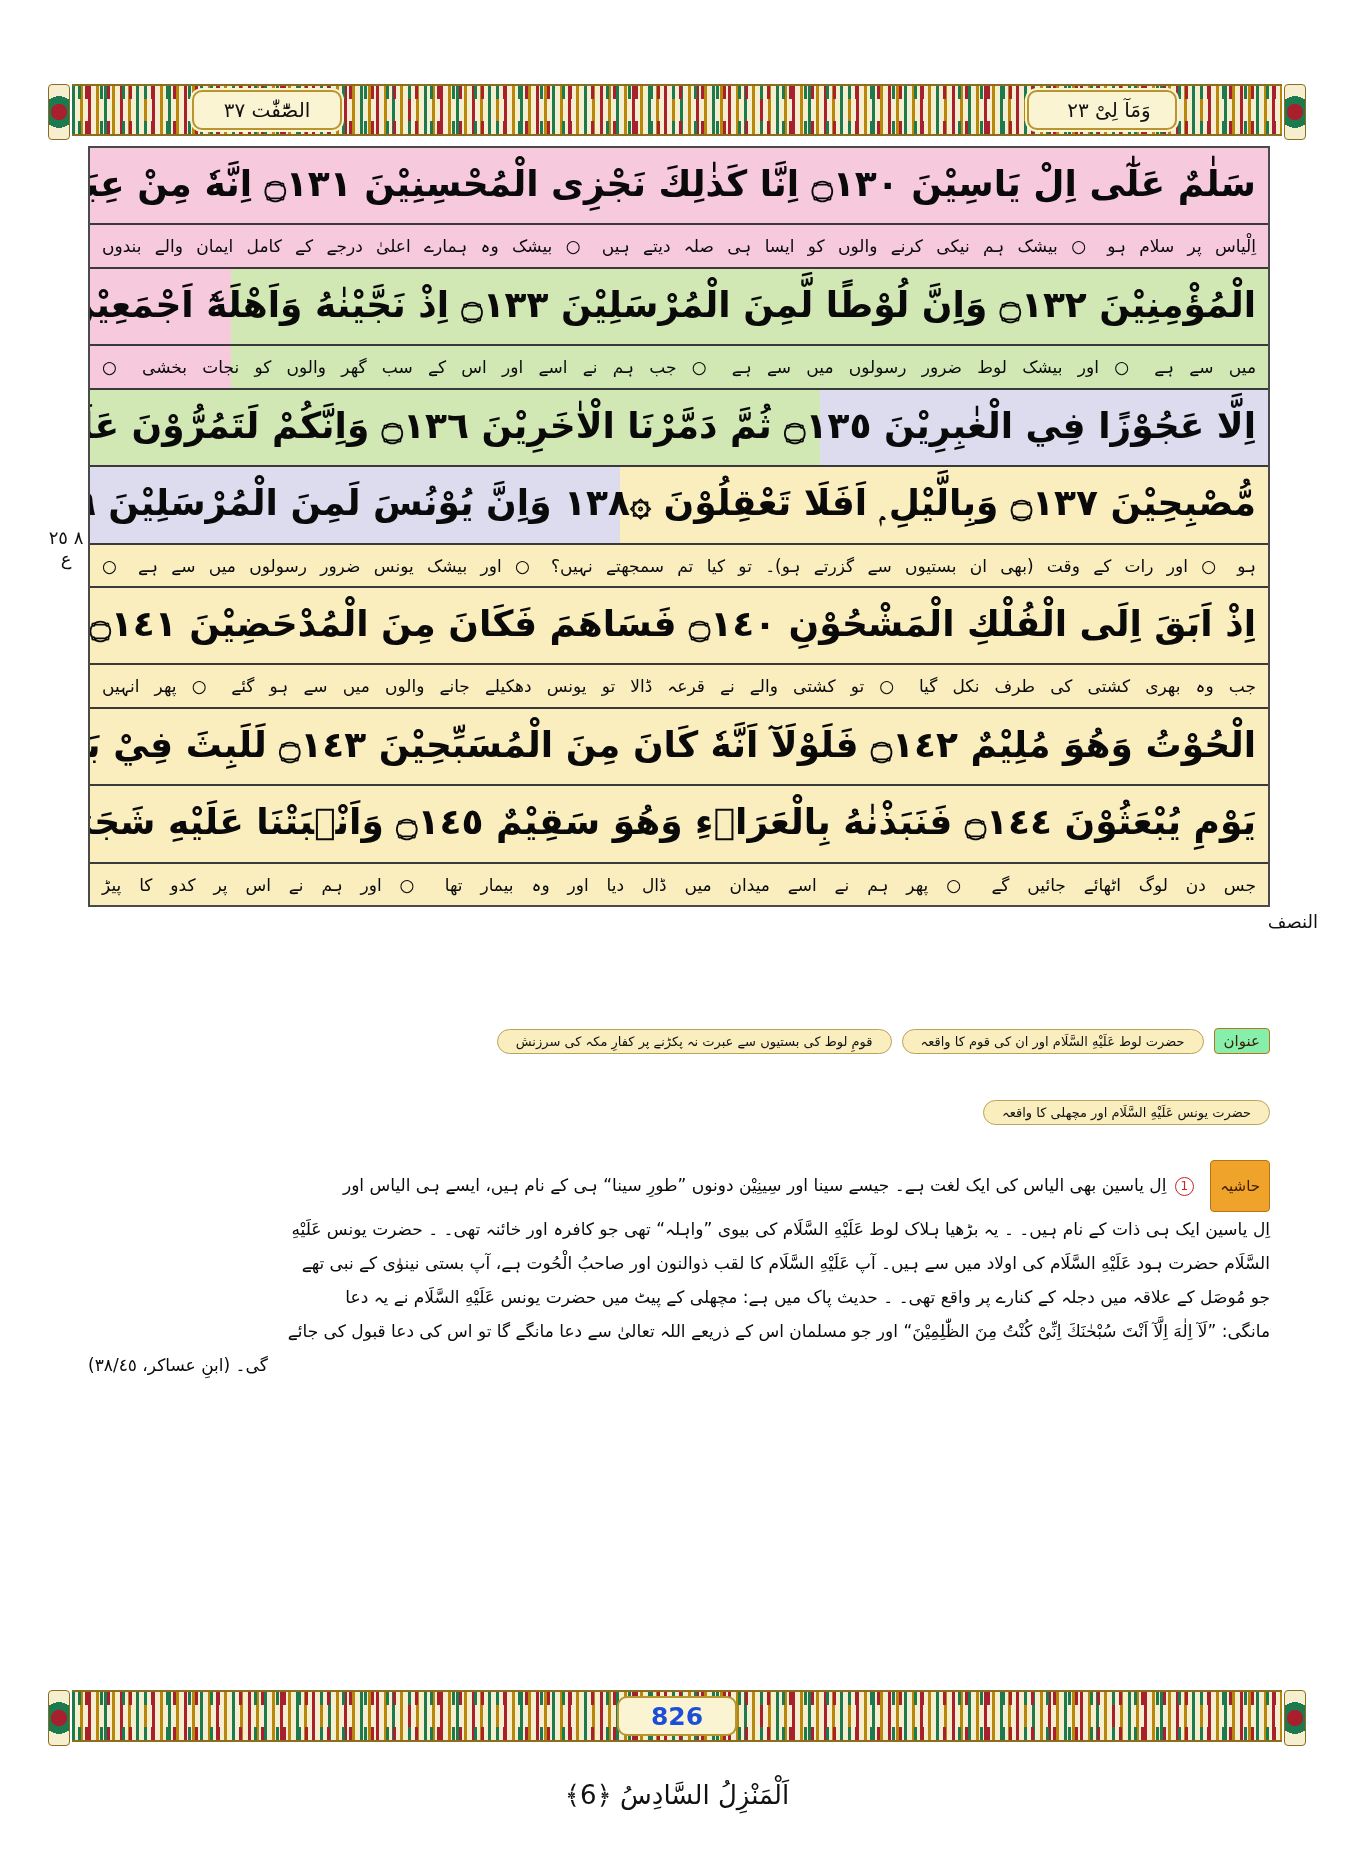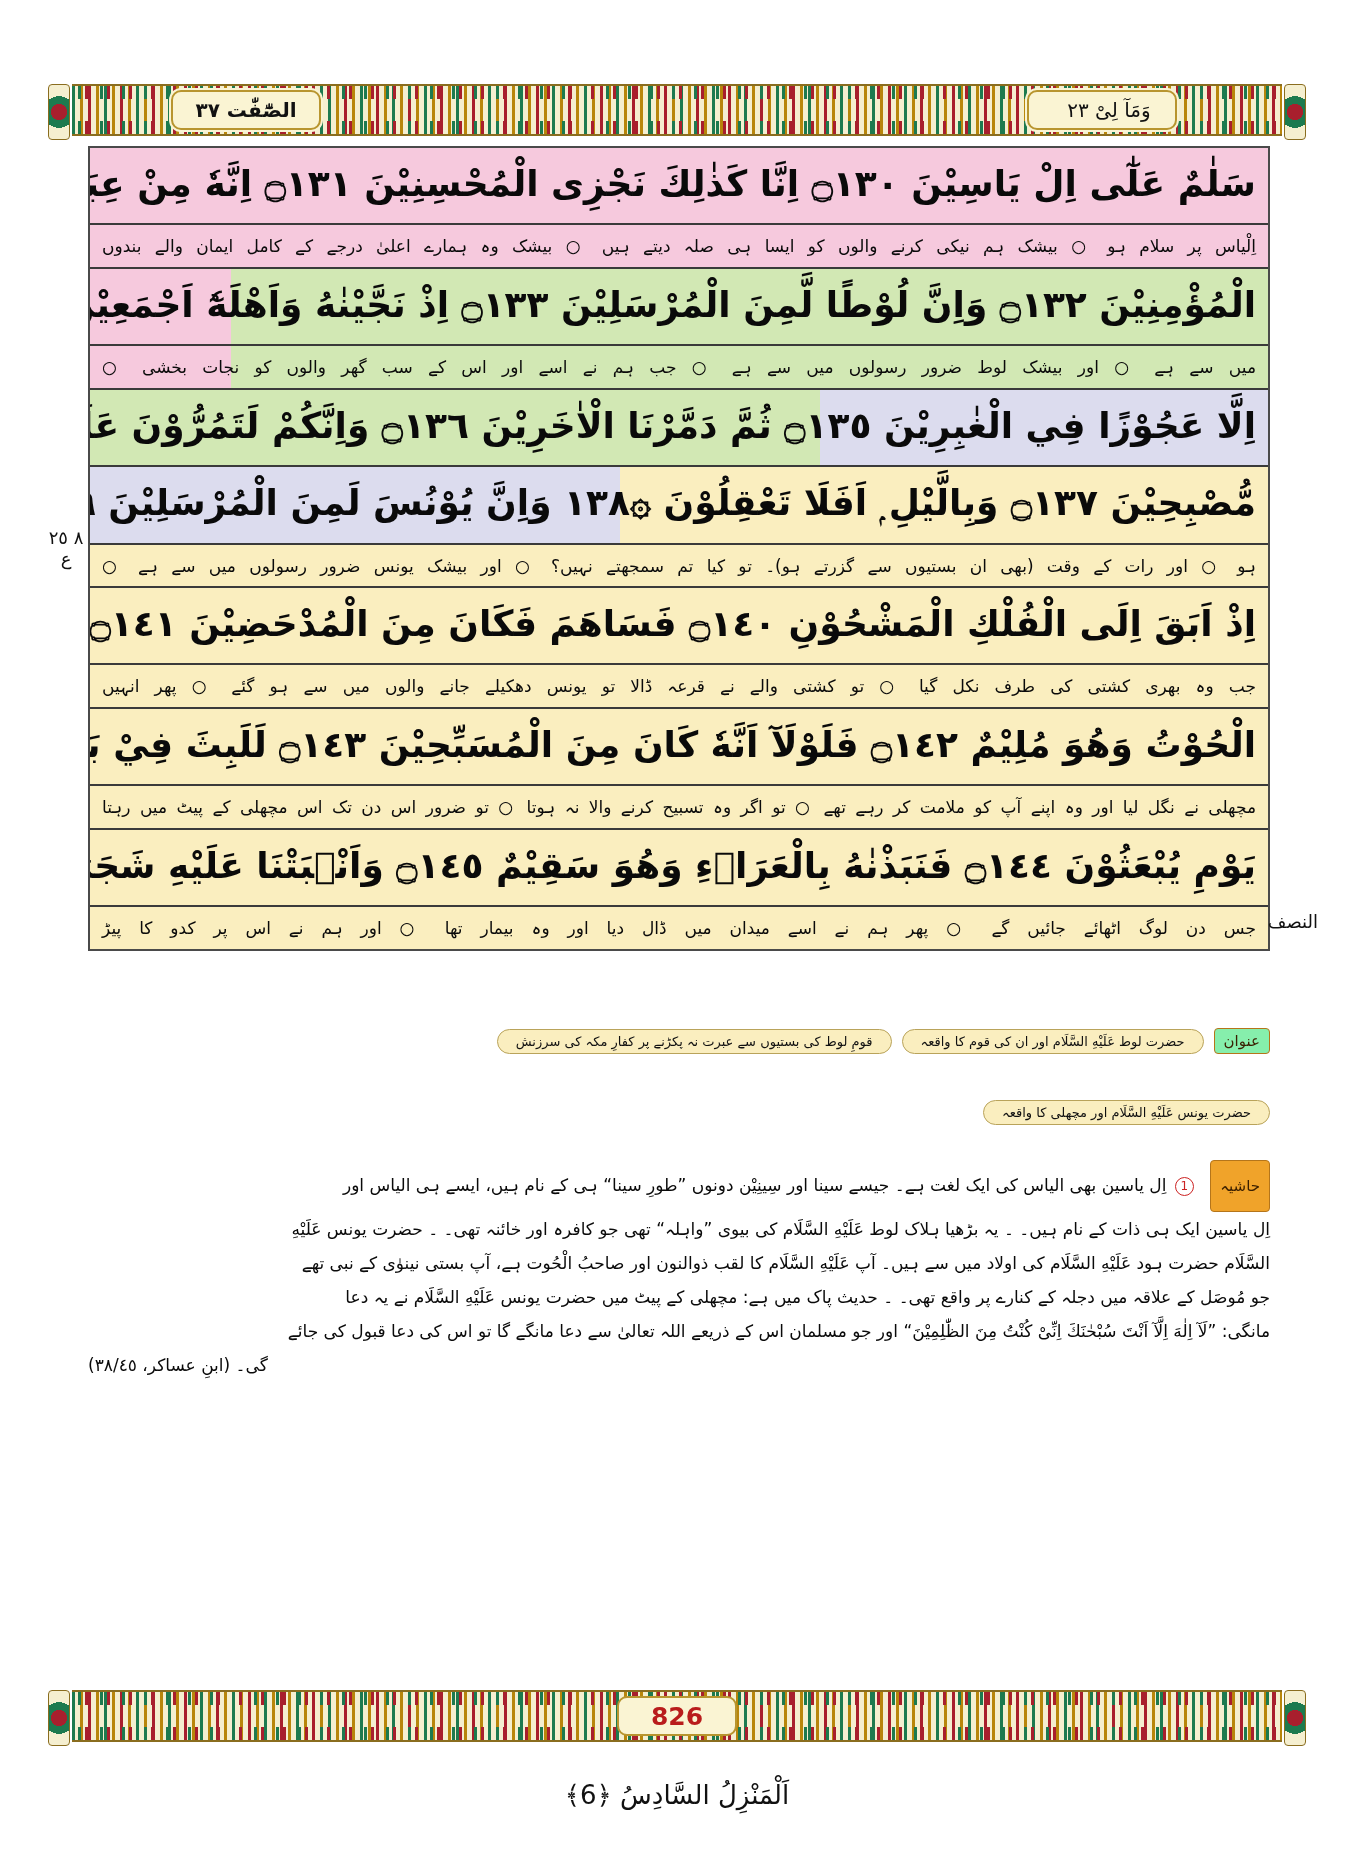--- a/index.html
+++ b/index.html
@@ -54,30 +54,30 @@
   .cartouche {
     position:absolute; top:50%; transform:translateY(-50%);
     background:#faf4d3; border:2px solid #b8952f; border-radius:10px;
     height:40px; min-width:150px; padding:0 14px;
     display:flex; align-items:center; justify-content:center;
     font-family:"DejaVu Sans", sans-serif;
     font-size:20px; color:#111; direction:rtl; white-space:nowrap;
     box-shadow: 0 0 0 2px #faf4d3;
     z-index: 3;
   }
-  .cartouche.surah { left: 99px; font-weight: bold; }
+  .cartouche.surah { left: 120px; }
   .cartouche.para  { left: 955px; padding-left: 28px; }
 
   .page-number-badge {
     position:absolute; top:50%; left:50%;
     transform:translate(-50%,-50%);
     background:#faf4d3; border:2px solid #b8952f; border-radius:10px;
     height:40px; min-width:120px; padding:0 18px;
     display:flex; align-items:center; justify-content:center;
-    font-size:25px; color:#b91c1c; font-weight:bold; z-index:3;
+    font-size:25px; color:#1d4ed8; font-weight:bold; z-index:3;
   }
 
   
   .text-frame {
     position:absolute; left:88px; top:146px; width:1182px;
     border:2px solid #4a4a4a;
   }
   .vblock { border-bottom:2px solid #3a3a3a; }
   .vblock:last-child { border-bottom:none; }
 
@@ -198,21 +198,20 @@
       <div class="urdu-row c-yellow">ہو ○ اور رات کے وقت (بھی ان بستیوں سے گزرتے ہو)۔ تو کیا تم سمجھتے نہیں؟ ○ اور بیشک یونس ضرور رسولوں میں سے ہے ○</div>
     </div>
 
     <div class="vblock">
       <div class="arabic-row c-yellow">اِذْ اَبَقَ اِلَى الْفُلْكِ الْمَشْحُوْنِ ۝١٤٠ فَسَاهَمَ فَكَانَ مِنَ الْمُدْحَضِيْنَ ۝١٤١ فَالْتَقَمَهُ</div>
       <div class="urdu-row c-yellow">جب وہ بھری کشتی کی طرف نکل گیا ○ تو کشتی والے نے قرعہ ڈالا تو یونس دھکیلے جانے والوں میں سے ہو گئے ○ پھر انہیں</div>
     </div>
 
     <div class="vblock">
       <div class="arabic-row c-yellow">الْحُوْتُ وَهُوَ مُلِيْمٌ ۝١٤٢ فَلَوْلَآ اَنَّهٗ كَانَ مِنَ الْمُسَبِّحِيْنَ ۝١٤٣ لَلَبِثَ فِيْ بَطْنِهٖٓ اِلٰى</div>
-      <div class="urdu-row c-yellow">مچھلی نے نگل لیا اور وہ اپنے آپ کو ملامت کر رہے تھے ○ تو اگر وہ تسبیح کرنے والا نہ ہوتا ○ تو ضرور اس دن تک اس مچھلی کے پیٹ میں رہتا</div>
     </div>
 
     <div class="vblock">
       <div class="arabic-row c-yellow">يَوْمِ يُبْعَثُوْنَ ۝١٤٤ فَنَبَذْنٰهُ بِالْعَرَاۗءِ وَهُوَ سَقِيْمٌ ۝١٤٥ وَاَنْۢبَتْنَا عَلَيْهِ شَجَرَةً مِّنْ</div>
       <div class="urdu-row c-yellow">جس دن لوگ اٹھائے جائیں گے ○ پھر ہم نے اسے میدان میں ڈال دیا اور وہ بیمار تھا ○ اور ہم نے اس پر کدو کا پیڑ</div>
     </div>
 
   </div>
 
   <div class="margin-mark left" style="top:528px;">٨ ٢٥ ع</div>

